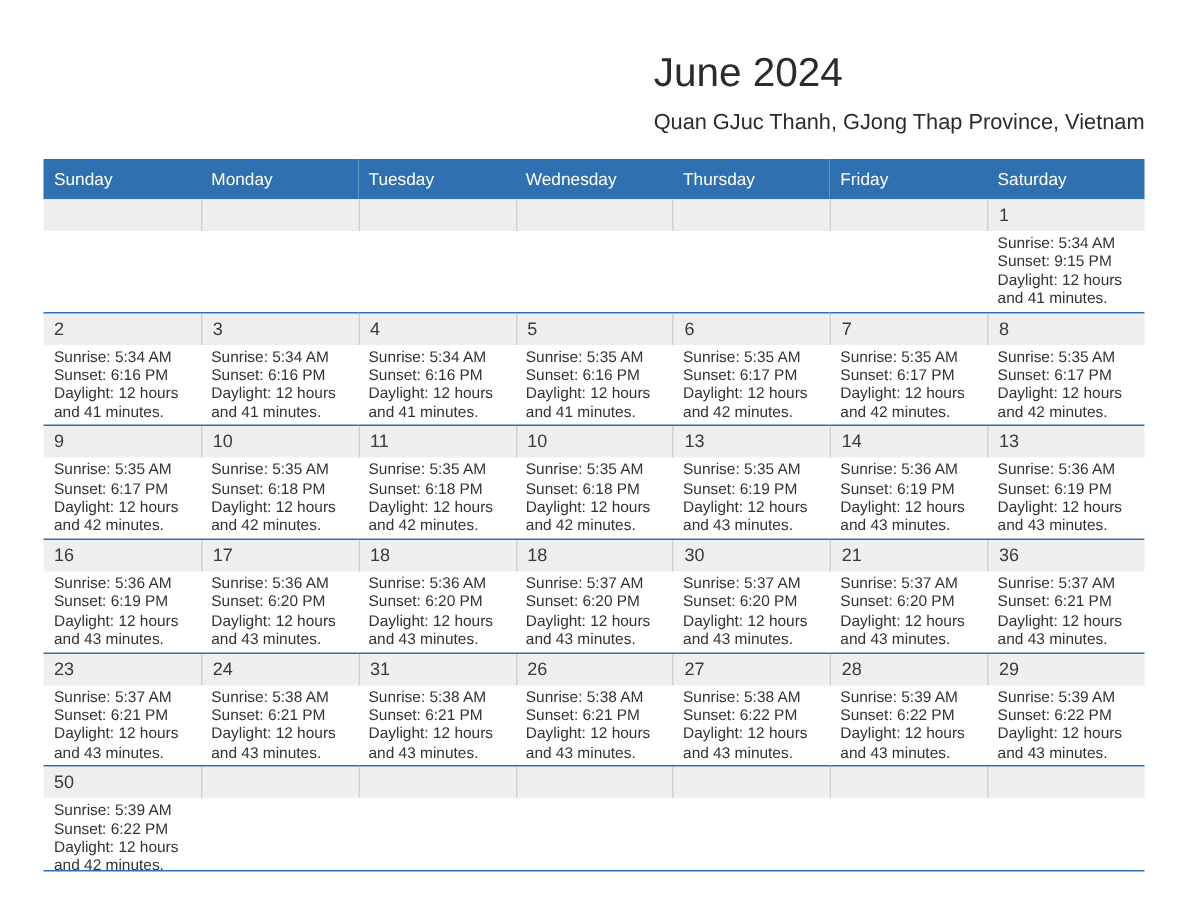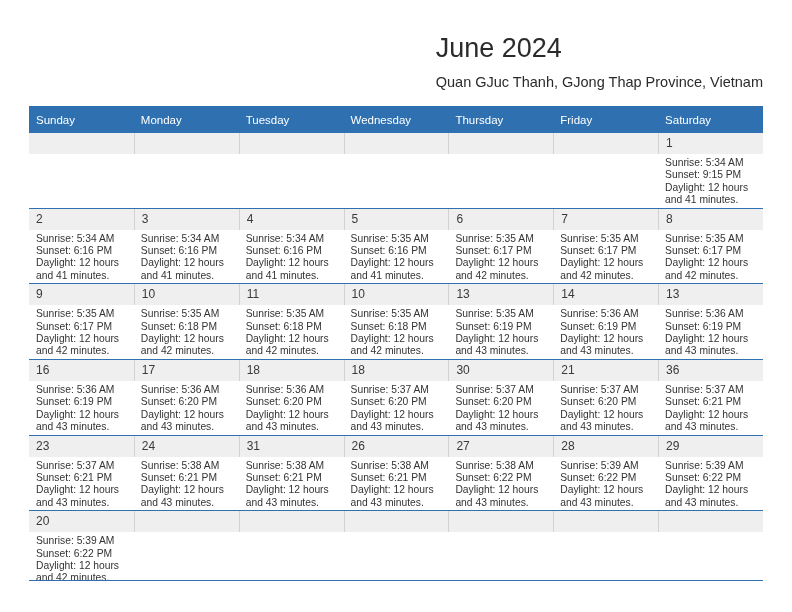--- a/index.html
+++ b/index.html
@@ -490,21 +490,21 @@
             <div class="cellbody">
               <div>Sunrise: 5:39 AM</div>
               <div>Sunset: 6:22 PM</div>
               <div>Daylight: 12 hours</div>
               <div>and 43 minutes.</div>
             </div>
           </td>
         </tr>
         <tr class="week">
           <td class="first-col">
-            <div class="daynum">20</div>
+            <div class="daynum">50</div>
             <div class="cellbody">
               <div>Sunrise: 5:39 AM</div>
               <div>Sunset: 6:22 PM</div>
               <div>Daylight: 12 hours</div>
               <div>and 42 minutes.</div>
             </div>
           </td>
           <td class="empty">
             <div class="daynum">&nbsp;</div>
             <div class="cellbody">

